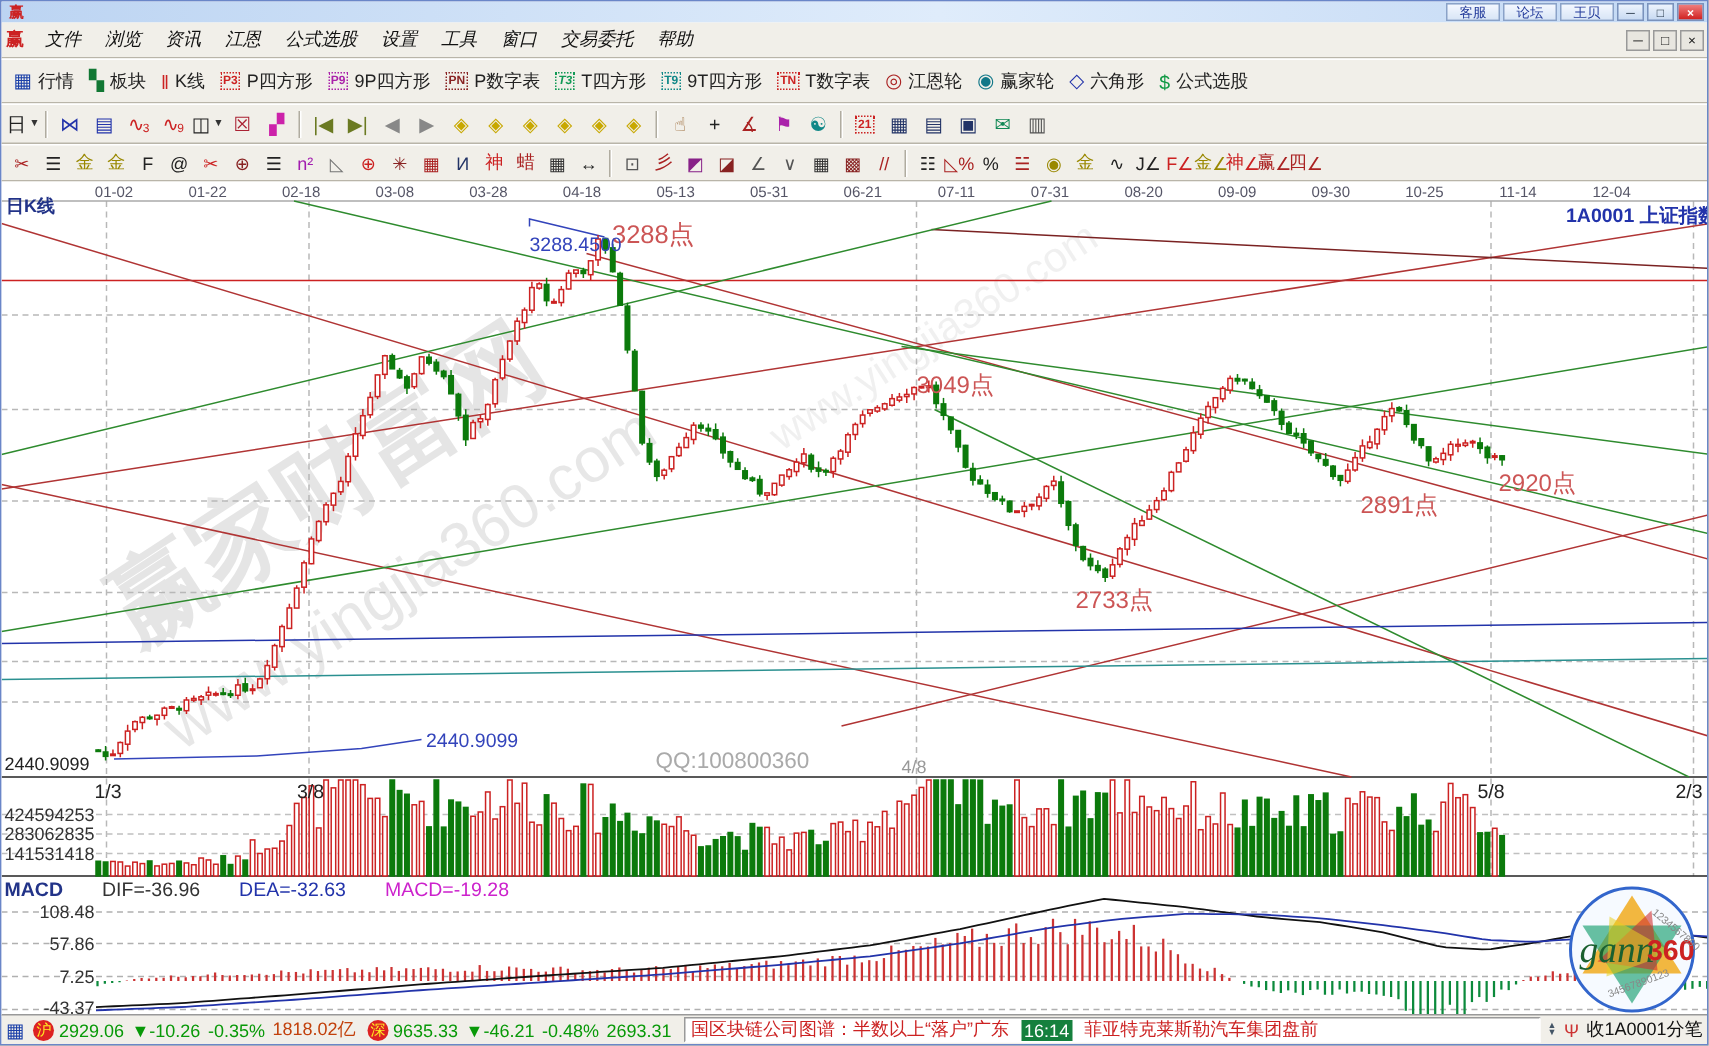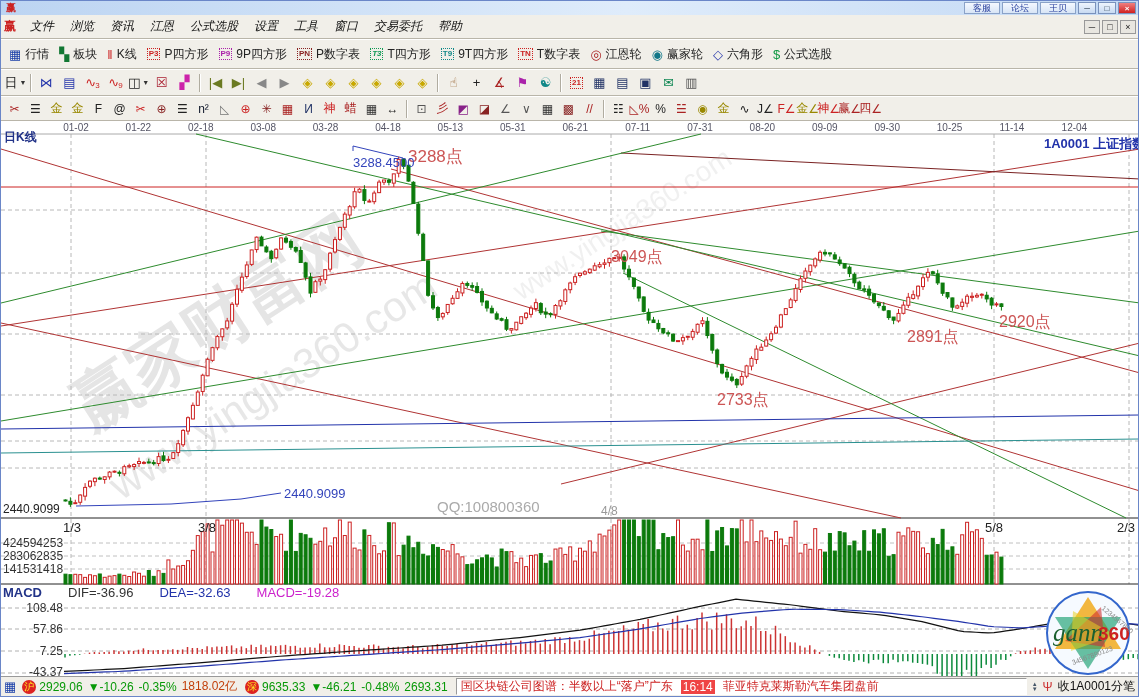--- a/index.html
+++ b/index.html
@@ -57,21 +57,21 @@
     border-top:1px solid #999;display:flex;align-items:center;font-size:12px;padding:0 3px;
     white-space:nowrap;}
   .statusbar .grid-ic{color:#1a3fa8;font-size:13px;margin-right:3px;}
   .idx-badge{display:inline-flex;align-items:center;justify-content:center;width:14px;height:14px;
     border-radius:50%;background:#dd2222;color:#ffee22;font-size:10px;margin:0 3px;}
   .grn{color:#089908;margin-right:5px;}
   .red{color:#c2410c;margin-right:5px;}
   .newsbox{flex:1;display:flex;align-items:center;overflow:hidden;background:#fff;
     border:1px solid #9a9a9a;border-bottom-color:#fff;border-right-color:#fff;
     height:17px;margin:0 3px;padding:0 4px;color:#cc2222;}
-  .newsbox .time{background:#ef4444;color:#fff;padding:0 2px;margin:0 8px;}
+  .newsbox .time{background:#15803d;color:#fff;padding:0 2px;margin:0 8px;}
   .spin{display:flex;flex-direction:column;font-size:6px;color:#456;line-height:5px;margin:0 2px;}
   .antenna{color:#cc3333;font-size:12px;margin:0 3px;}
   .feedlbl{color:#111;margin-left:2px;}
 </style>
 </head>
 <body>
 
 <div id="app">
 
   <div class="titlebar">
@@ -276,21 +276,21 @@
       <span class="dbtn">
         <span style="color: rgb(204, 34, 34);">✂</span>
       </span>
       <span class="dbtn">
         <span style="color: rgb(136, 34, 34);">⊕</span>
       </span>
       <span class="dbtn">
         <span style="color: rgb(34, 34, 34);">☰</span>
       </span>
       <span class="dbtn">
-        <span style="color: #0f172a; text-align: right;">n²</span>
+        <span style="color: #a21caf; text-align: right;">n²</span>
       </span>
       <span class="dbtn">
         <span style="color: rgb(119, 119, 119);">◺</span>
       </span>
       <span class="dbtn">
         <span style="color: rgb(204, 34, 34);">⊕</span>
       </span>
       <span class="dbtn">
         <span style="color: rgb(136, 34, 34);">✳</span>
       </span>

